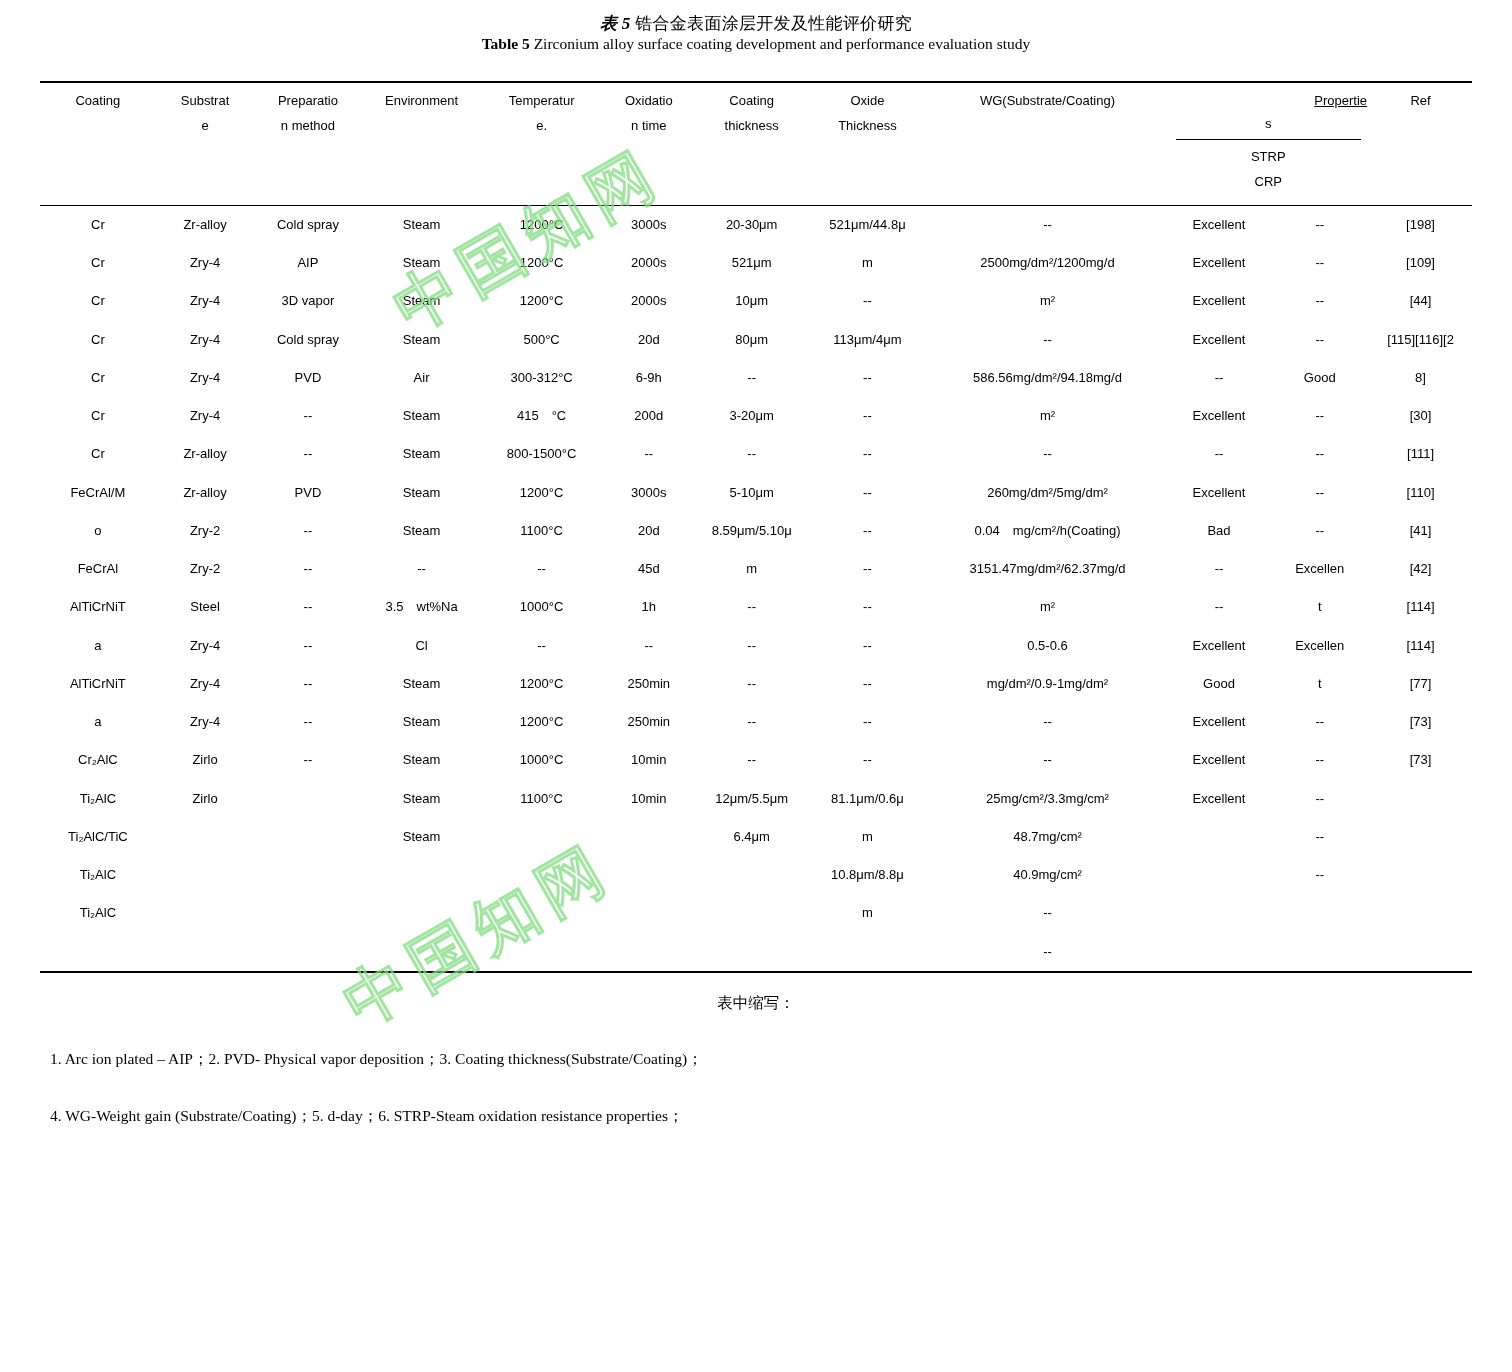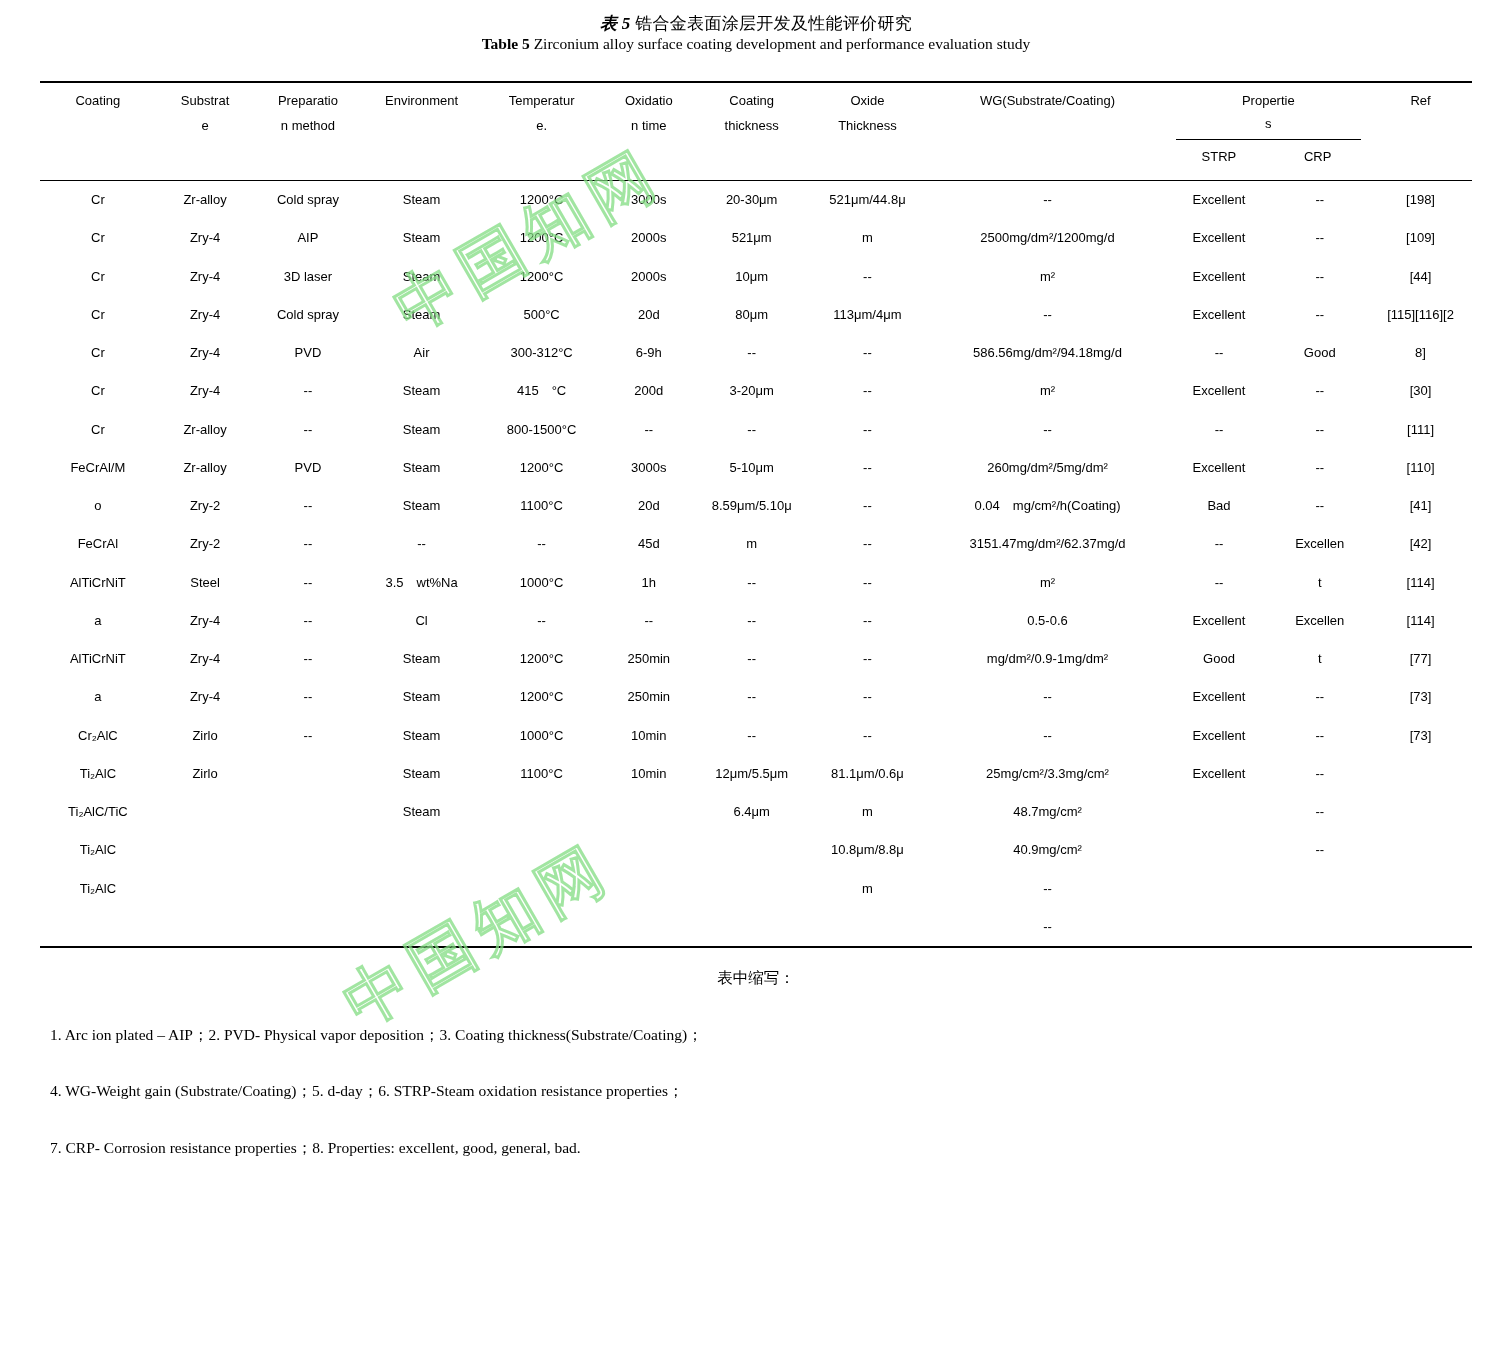--- a/index.html
+++ b/index.html
@@ -71,30 +71,32 @@
   .col-wg        { width: 224px; }
   .col-strp      { width: 96px; }
   .col-crp       { width: 92px; }
   .col-ref       { width: 96px; }
 
   .prop-group {
     position: relative;
   }
   .prop-label {
     display: block;
-    text-align: center;
+    text-align: right;
+    text-decoration: underline;
   }
   .prop-rule {
     display: block;
     border-top: 1px solid #000;
     margin: 3px 6px 5px 6px;
     height: 0;
   }
   .prop-sub {
     display: flex;
+    flex-direction: column;
   }
   .prop-sub span {
     flex: 1;
     text-align: center;
     font-size: 13px;
   }
   .prop-s-mark {
     display: block;
     text-align: center;
     font-size: 13px;
@@ -245,21 +247,21 @@
           <td>521μm</td>
           <td>m</td>
           <td>2500mg/dm²/1200mg/d</td>
           <td>Excellent</td>
           <td>--</td>
           <td>[109]</td>
         </tr>
         <tr>
           <td>Cr</td>
           <td>Zry-4</td>
-          <td>3D laser</td>
+          <td>3D vapor</td>
           <td>Steam</td>
           <td>1200°C</td>
           <td>2000s</td>
           <td>10μm</td>
           <td>--</td>
           <td>m²</td>
           <td>Excellent</td>
           <td>--</td>
           <td>[44]</td>
         </tr>
@@ -503,16 +505,15 @@
         </tr>
       </tbody>
   </table>
 
   <div style="border-top:2.5px solid #000; margin-top:0;"></div>
 
   <div class="notes">
     <div>表中缩写：</div>
     <div>1. Arc ion plated – AIP；2. PVD- Physical vapor deposition；3. Coating thickness(Substrate/Coating)；</div>
     <div>4. WG-Weight gain (Substrate/Coating)；5. d-day；6. STRP-Steam oxidation resistance properties；</div>
-    <div>7. CRP- Corrosion resistance properties；8. Properties: excellent, good, general, bad.</div>
   </div>
 
 </div>
 
 </body></html>

